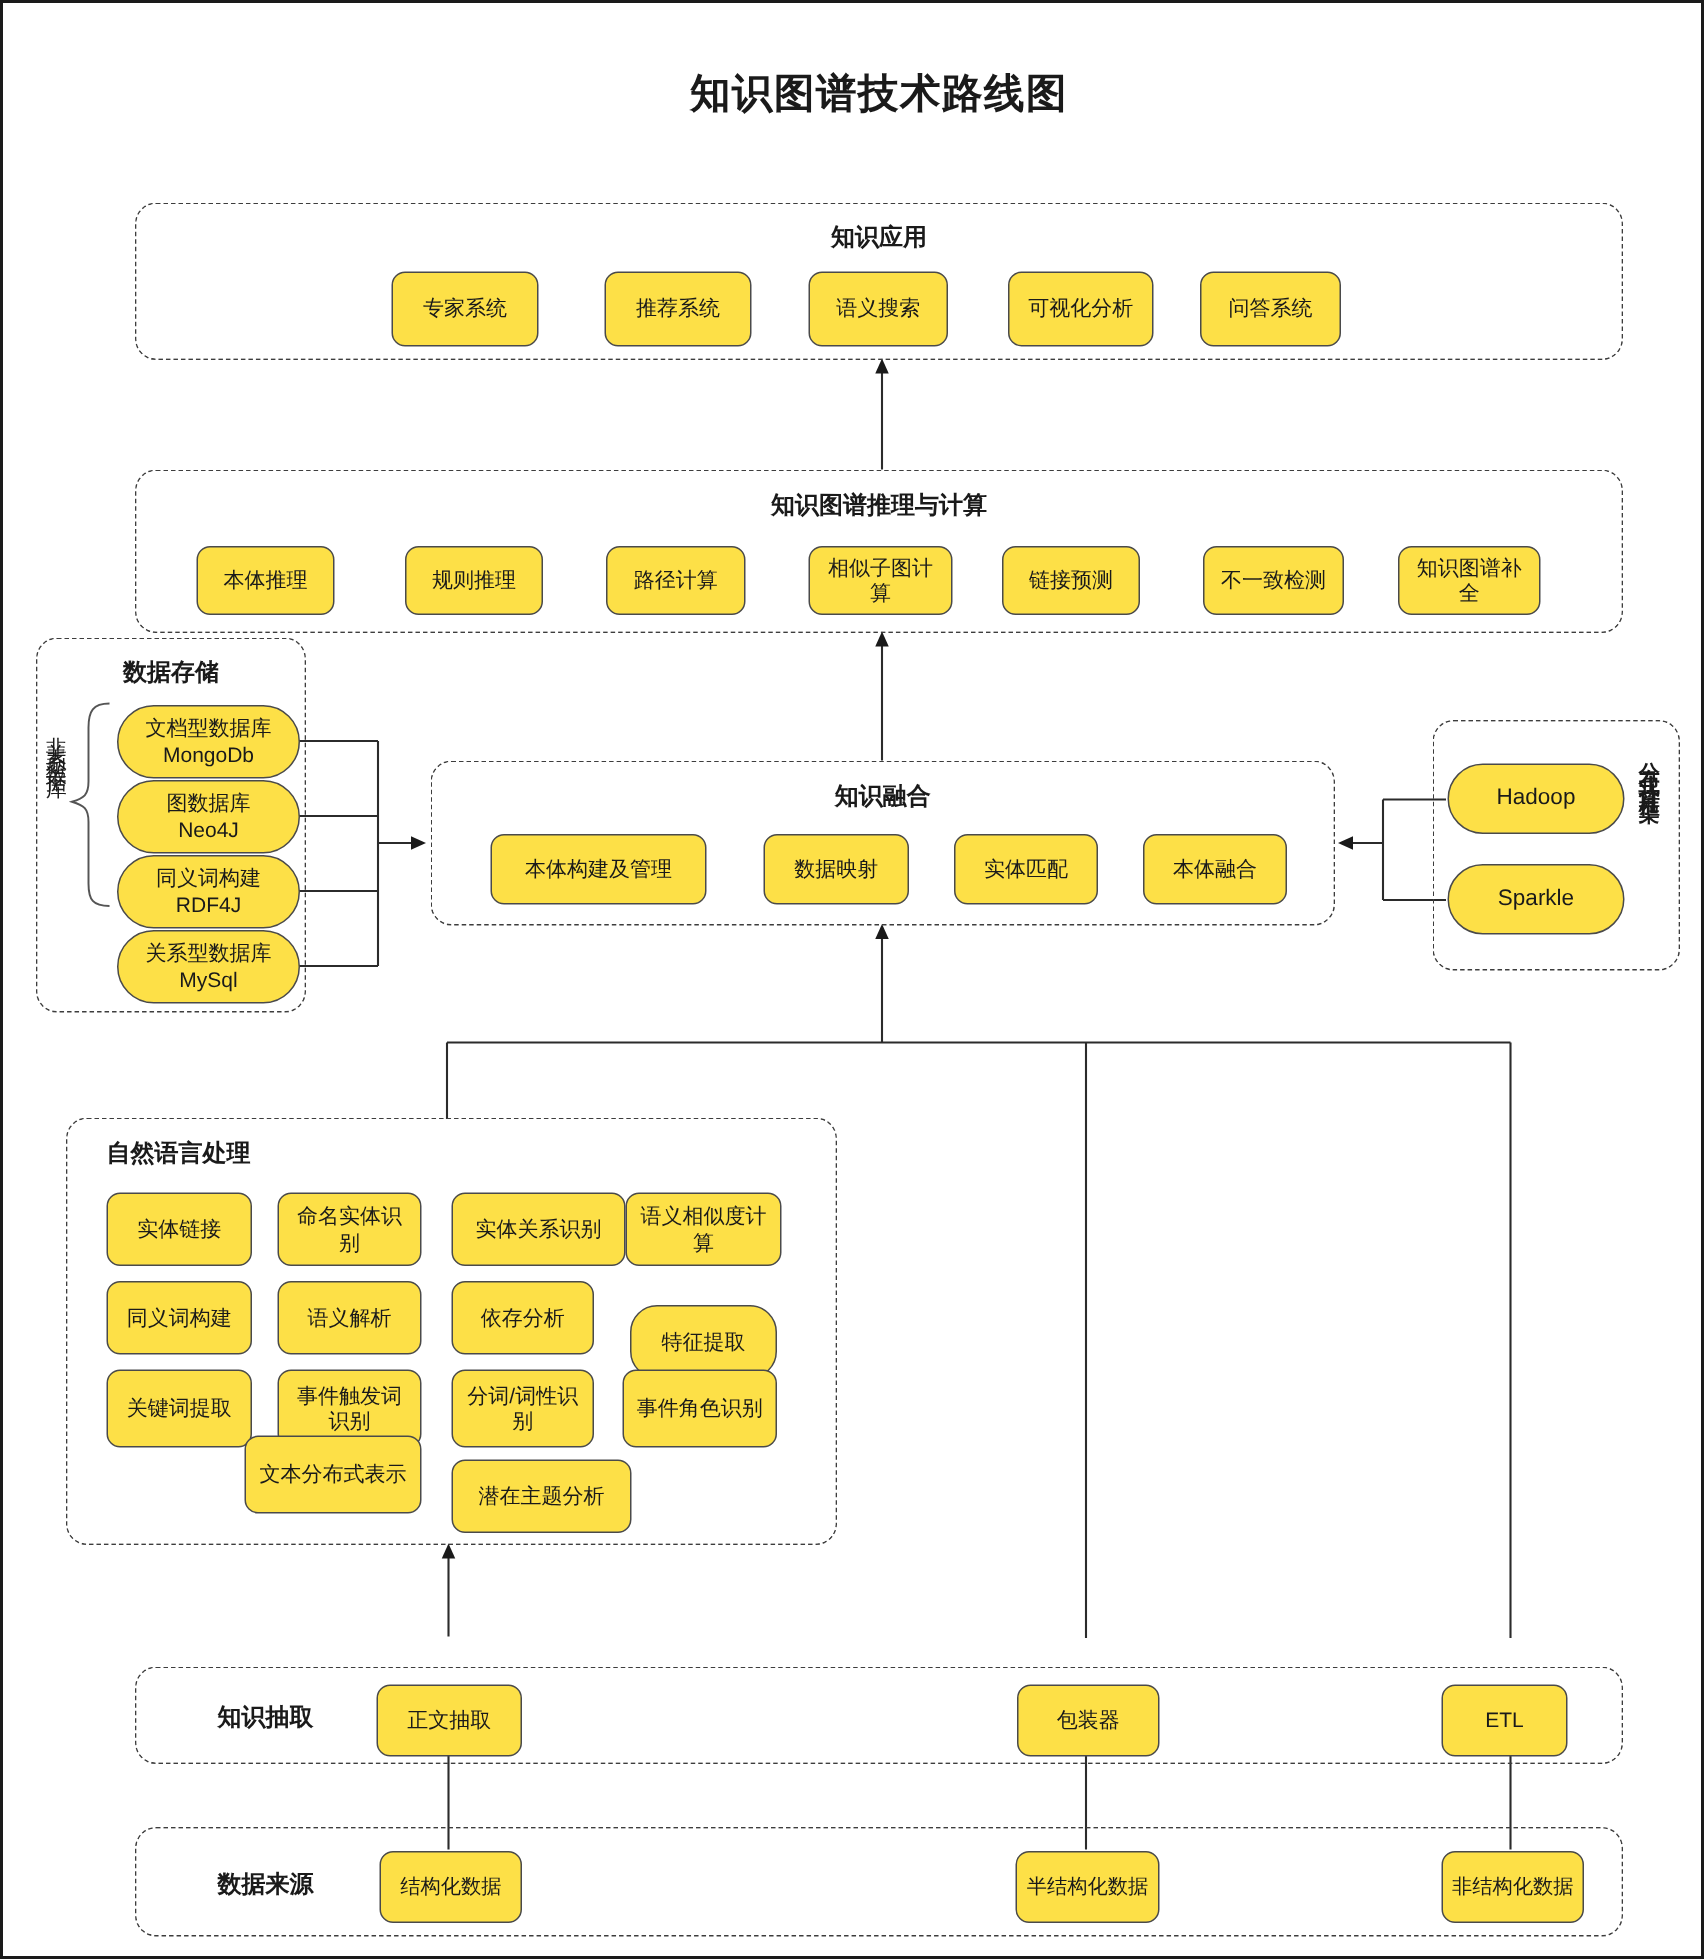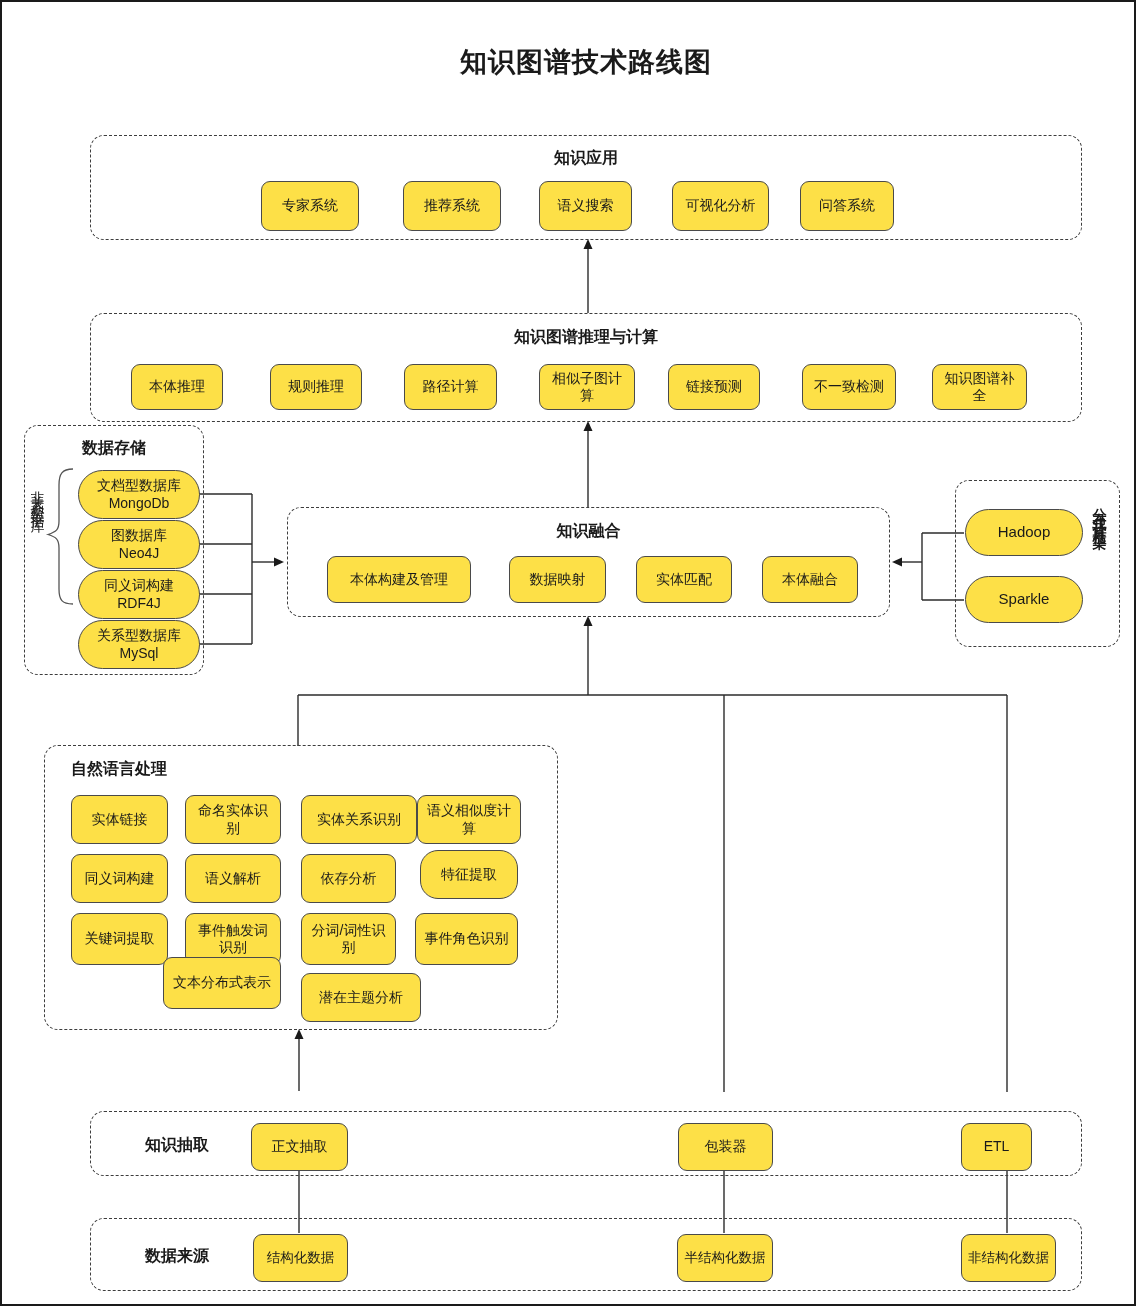--- a/index.html
+++ b/index.html
@@ -138,34 +138,34 @@
 
   <div class="section" style="left:42px; top:743px; width:514px; height:285px;">
     <div class="sec-label" style="left:26px; top:13px;">自然语言处理</div>
     <div class="node" style="left:26px;  top:49px;  width:97px;  height:49px;">实体链接</div>
     <div class="node" style="left:140px; top:49px;  width:96px;  height:49px;">命名实体识别</div>
     <div class="node" style="left:256px; top:49px;  width:116px;  height:49px;">实体关系识别</div>
     <div class="node" style="left:372px; top:49px;  width:104px; height:49px;">语义相似度计算</div>
     <div class="node" style="left:26px;  top:108px; width:97px;  height:49px;">同义词构建</div>
     <div class="node" style="left:140px; top:108px; width:96px;  height:49px;">语义解析</div>
     <div class="node" style="left:256px; top:108px; width:95px;  height:49px;">依存分析</div>
-    <div class="node" style="left:375px; top:104px; width:98px;  height:49px;border-radius:18px;">特征提取</div>
+    <div class="node" style="left:375px; top:124px; width:98px;  height:49px;border-radius:18px;">特征提取</div>
     <div class="node" style="left:26px;  top:167px; width:97px;  height:52px;">关键词提取</div>
     <div class="node" style="left:140px; top:167px; width:96px;  height:52px; padding:2px 9px;">事件触发词识别</div>
     <div class="node" style="left:256px; top:167px; width:95px;  height:52px;">分词/词性识别</div>
     <div class="node" style="left:370px; top:167px; width:103px; height:52px;">事件角色识别</div>
     <div class="node" style="left:118px; top:211px; width:118px; height:52px;">文本分布式表示</div>
     <div class="node" style="left:256px; top:227px; width:120px; height:49px;">潜在主题分析</div>
   </div>
 
   <div class="section" style="left:88px; top:1078px; width:992px; height:65px;margin-top:31px;">
     <div class="sec-label" style="left:54px; top:23px;">知识抽取</div>
     <div class="node" style="left:160px; top:11px; width:97px; height:48px;">正文抽取</div>
     <div class="node" style="left:587px; top:11px; width:95px; height:48px;">包装器</div>
-    <div class="node" style="left:870px; top:11px; width:71px; height:48px;">ETL</div>
+    <div class="node" style="left:870px; top:11px; width:84px; height:48px;">ETL</div>
   </div>
 
   <div class="section" style="left:88px; top:1216px; width:992px; height:73px;">
     <div class="sec-label" style="left:54px; top:27px;">数据来源</div>
     <div class="node" style="left:162px; top:15px; width:95px; height:48px; font-size:13.5px;">结构化数据</div>
     <div class="node" style="left:586px; top:15px; width:96px; height:48px; font-size:13.5px;">半结构化数据</div>
     <div class="node" style="left:870px; top:15px; width:95px; height:48px; font-size:13.5px;">非结构化数据</div>
   </div>
 
 </div>

